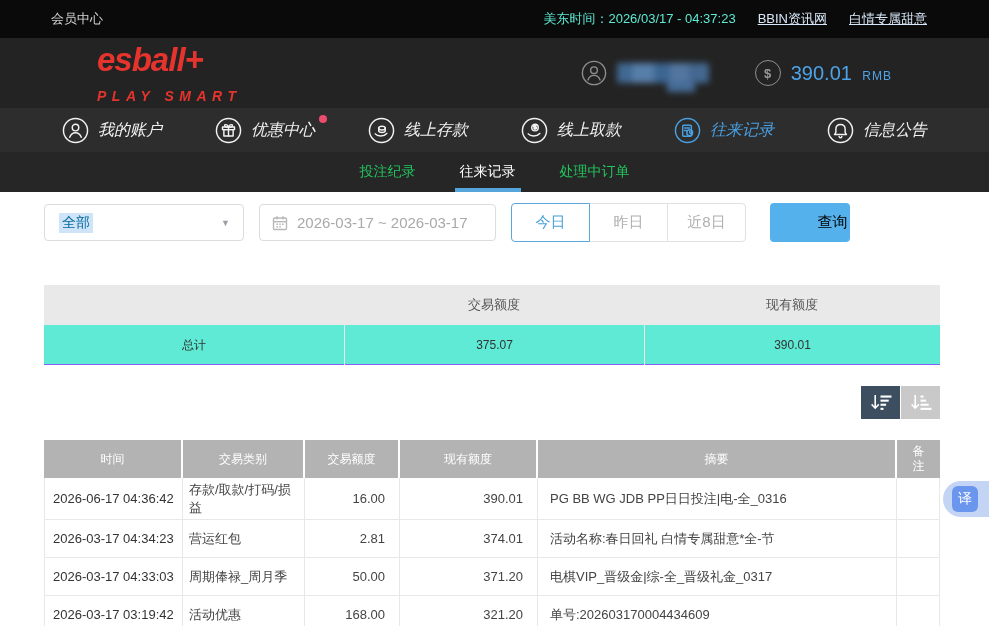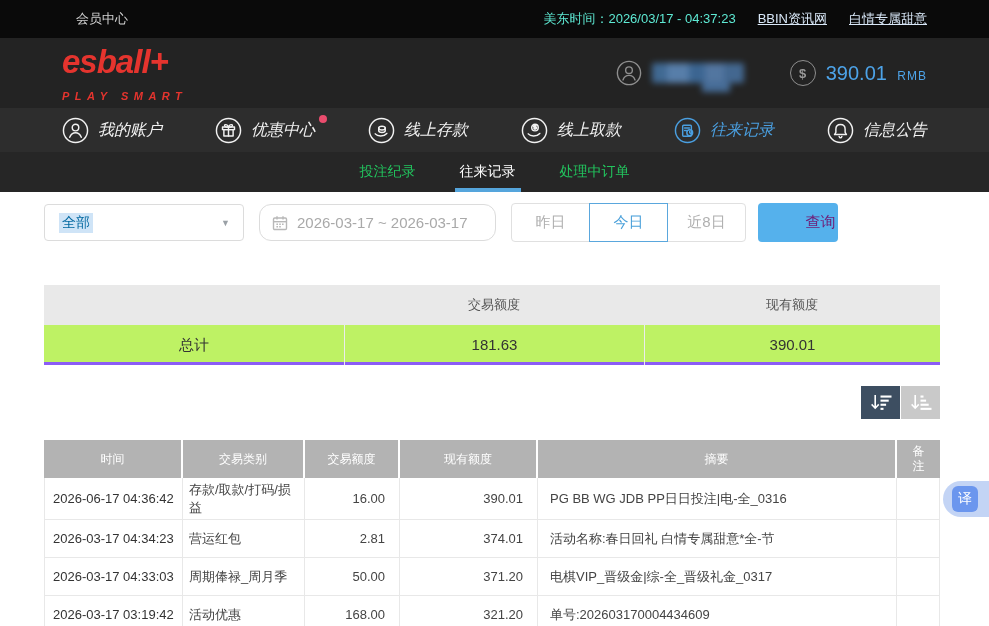--- a/index.html
+++ b/index.html
@@ -4,33 +4,33 @@
 <style>
   * { margin:0; padding:0; box-sizing:border-box; }
   html,body { width:989px; height:626px; }
   body {
     font-family:"Liberation Sans","DejaVu Sans",sans-serif;
     background:#fff; overflow:hidden; position:relative;
   }
 
   
   .topbar { height:38px; background:#0a0a0a; display:flex; align-items:center;
-            justify-content:space-between; padding:0 62px 0 76px; }
+            justify-content:space-between; padding:0 62px 0 51px; }
   .topbar-left { color:#d2d2d2; font-size:13px; }
   .topbar-right { display:flex; align-items:center; gap:22px; }
   .topbar-time { color:#5eead4; font-size:13px; }
   .topbar-link { color:#d9e8f8; font-size:13px; text-decoration:underline; cursor:pointer; }
 
   
   .header { height:70px; background:#232323; display:flex; align-items:center;
-            justify-content:space-between; padding:0 62px; }
+            justify-content:space-between; padding:0 97px; }
   .logo { line-height:1; }
   .logo-text { color:#e5342e; font-size:33px; font-weight:800; font-style:italic;
                letter-spacing:-1px; }
-  .logo-tag { color:#e5342e; font-size:11px; font-style:italic; letter-spacing:5.5px;
+  .logo-tag { color:#e5342e; font-size:14px; font-style:italic; letter-spacing:5.5px;
               margin-top:13px; font-weight:bold; }
   .header-right { display:flex; align-items:center; gap:46px; }
   .chip { display:flex; align-items:center; gap:10px; }
   .circle-icon { width:26px; height:26px; border-radius:50%; border:1.5px solid #8f8f8f;
                  display:flex; align-items:center; justify-content:center; color:#9a9a9a; }
   .avatar-svg { width:26px; height:26px; color:#8f8f8f; }
   .dollar { font-size:13px; font-weight:bold; }
   .blur-name { width:92px; height:20px; border-radius:2px;
     background:linear-gradient(90deg,#44719f 0 16%,#5d88b8 16% 40%,#3f6d9e 40% 58%,#587fae 58% 78%,#476f9c 78% 100%);
     filter:blur(3px); opacity:.9; position:relative; }
@@ -62,43 +62,43 @@
   
   .main { padding:11px 49px 0 44px; }
 
   .filter-row { display:flex; align-items:center; height:39px; }
   .select-box { width:200px; height:37px; border:1px solid #dcdcdc; border-radius:4px;
                 display:flex; align-items:center; justify-content:space-between;
                 padding:0 13px 0 14px; cursor:pointer; background:#fff; }
   .select-value { background:#cfe4f7; color:#0369a1; font-size:14px; padding:1px 3px; }
   .caret { color:#9aa0a6; font-size:9px; }
   .date-box { margin-left:15px; width:237px; height:37px; border:1px solid #dcdcdc;
-              border-radius:12px; display:flex; align-items:center; gap:9px;
+              border-radius:4px; display:flex; align-items:center; gap:9px;
               padding:0 12px; cursor:pointer; background:#fff; }
   .date-box svg { width:16px; height:16px; stroke:#b8b8b8; fill:none; stroke-width:1.4; }
   .date-text { color:#a9a9a9; font-size:15px; white-space:nowrap; }
   .quick-group { margin-left:15px; display:flex; }
   .quick-btn { width:79px; height:39px; background:#fff; border:1px solid #e0e0e0;
                color:#b0b0b0; font-size:15px; cursor:pointer; margin-left:-1px;
                font-family:inherit; }
   .quick-btn:first-child { border-radius:4px 0 0 4px; margin-left:0; }
   .quick-btn:last-child { border-radius:0 4px 4px 0; }
   .quick-btn.active { border:1px solid #5aa7dd; color:#4aa0da; position:relative; z-index:1; }
-  .search-btn { margin-left:12px; width:80px; height:39px; background:#55b1ec; color:#701a75;
+  .search-btn { margin-left:24px; width:80px; height:39px; background:#55b1ec; color:#000000;
                 border:none; border-radius:4px; font-size:15px; cursor:pointer;
                 font-family:inherit;padding-left:45px; }
 
   
   .summary { margin-top:43px; width:896px; }
   .summary-head, .summary-body { display:grid; grid-template-columns:300px 300px 296px;
                                  height:40px; align-items:center; }
   .summary-head { background:#e9e9e9; color:#555; font-size:13px; }
   .summary-head > div { text-align:center; }
-  .summary-body { background:#bef264; color:#333; font-size:15px;
-                  border-bottom:3px solid #8b5cf6; }
+  .summary-body { background:#5eead4; color:#333; font-size:12px;
+                  border-bottom:1px solid #8b5cf6; }
   .summary-body > div { text-align:center; height:40px; line-height:40px; }
   .summary-body > div + div { border-left:1px solid #ececec; }
 
   
   .sort-row { margin-top:21px; display:flex; justify-content:flex-end; gap:1px; }
   .sort-btn { width:39px; height:33px; display:flex; align-items:center;
               justify-content:center; cursor:pointer; border:none; padding:0; }
   .sort-btn.active { background:#3d4e61; }
   .sort-btn.inactive { background:#c9c9c9; }
   .sort-btn svg { width:22px; height:18px; }
@@ -254,36 +254,36 @@
           <line x1="11" y1="1.3" x2="11" y2="4.4"></line>
         <line x1="4.4" y1="9.3" x2="6" y2="9.3"></line>
           <line x1="7.2" y1="9.3" x2="8.8" y2="9.3"></line>
         <line x1="10" y1="9.3" x2="11.6" y2="9.3"></line>
           <line x1="4.4" y1="11.7" x2="6" y2="11.7"></line>
         <line x1="7.2" y1="11.7" x2="8.8" y2="11.7"></line>
       </svg>
       <span class="date-text">2026-03-17 ~ 2026-03-17</span>
     </div>
     <div class="quick-group">
+      <button class="quick-btn active">今日</button>
       <button class="quick-btn">昨日</button>
-      <button class="quick-btn active">今日</button>
       <button class="quick-btn">近8日</button>
     </div>
     <button class="search-btn">查询</button>
   </div>
 
   <div class="summary">
     <div class="summary-head">
       <div></div>
       <div>交易额度</div>
       <div>现有额度</div>
     </div>
     <div class="summary-body">
       <div>总计</div>
-      <div>181.63</div>
+      <div>375.07</div>
       <div>390.01</div>
     </div>
   </div>
 
   <div class="sort-row">
     <button class="sort-btn active">
       <svg viewBox="0 0 22 18" fill="#fff">
         <path d="M4.4 1h1.6v11.2l2.2-2.4 1.1 1.1-4.1 4.4-4.1-4.4 1.1-1.1 2.2 2.4z"></path>
         <rect x="10.5" y="1.5" width="11" height="2.1"></rect>
         <rect x="10.5" y="5.6" width="8.2" height="2.1"></rect>

